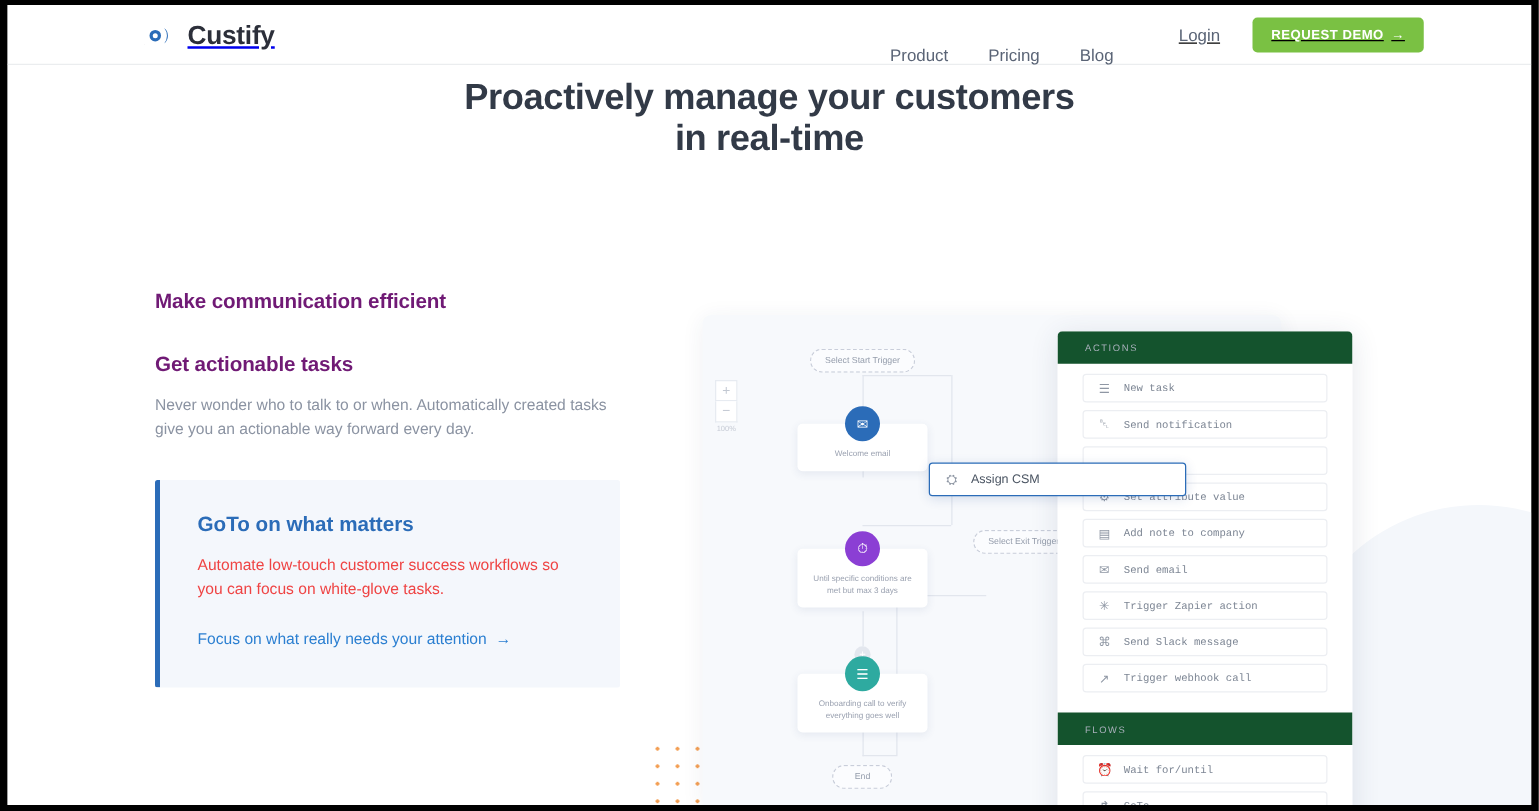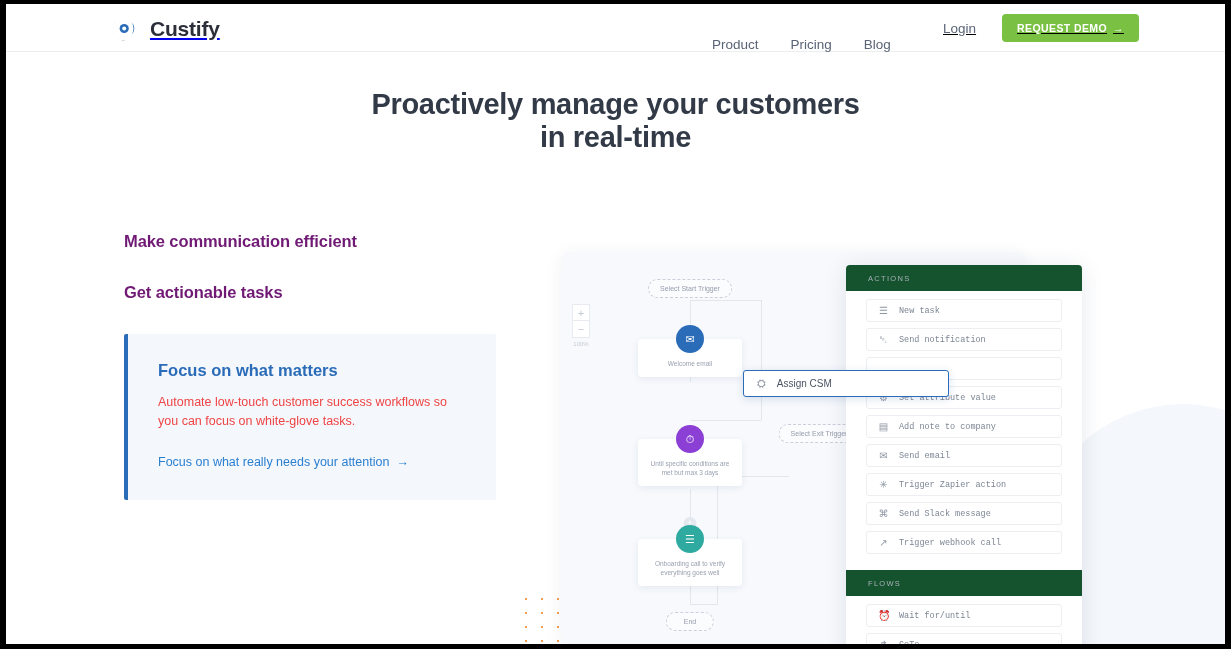--- a/index.html
+++ b/index.html
@@ -142,21 +142,21 @@
     position: absolute;
     width: 2px;
     height: 74px;
     background: #2f7fd1;
     transform: rotate(45deg);
     transform-origin: top left;
   }
 
   .hero-title {
     position: absolute;
-    left: 0; top: 36px;
+    left: 0; top: 10px;
     width: 1219px;
     text-align: center;
     font-size: 29px;
     line-height: 33px;
     font-weight: 700;
     color: #323a47;
     letter-spacing: -0.3px;
   }
 
   
@@ -427,24 +427,25 @@
     </h1>
 
     <div class="features">
 
       <div class="feature-block">
         <div class="feature-title">Make communication efficient</div>
       </div>
 
       <div class="feature-block">
         <div class="feature-title">Get actionable tasks</div>
+        <div class="feature-text">Never wonder who to talk to or when. Automatically created tasks give you an actionable way forward every day.</div>
       </div>
 
       <div class="feature-card">
-        <div class="card-title">Focus on what matters</div>
+        <div class="card-title">GoTo on what matters</div>
         <div class="card-text">Automate low-touch customer success workflows so you can focus on white-glove tasks.</div>
         <a class="card-link" href="#">
           <span>Focus on what really needs your attention</span>
           <span>→</span>
         </a>
       </div>
     </div>
 
     <div class="app-mock">
 

